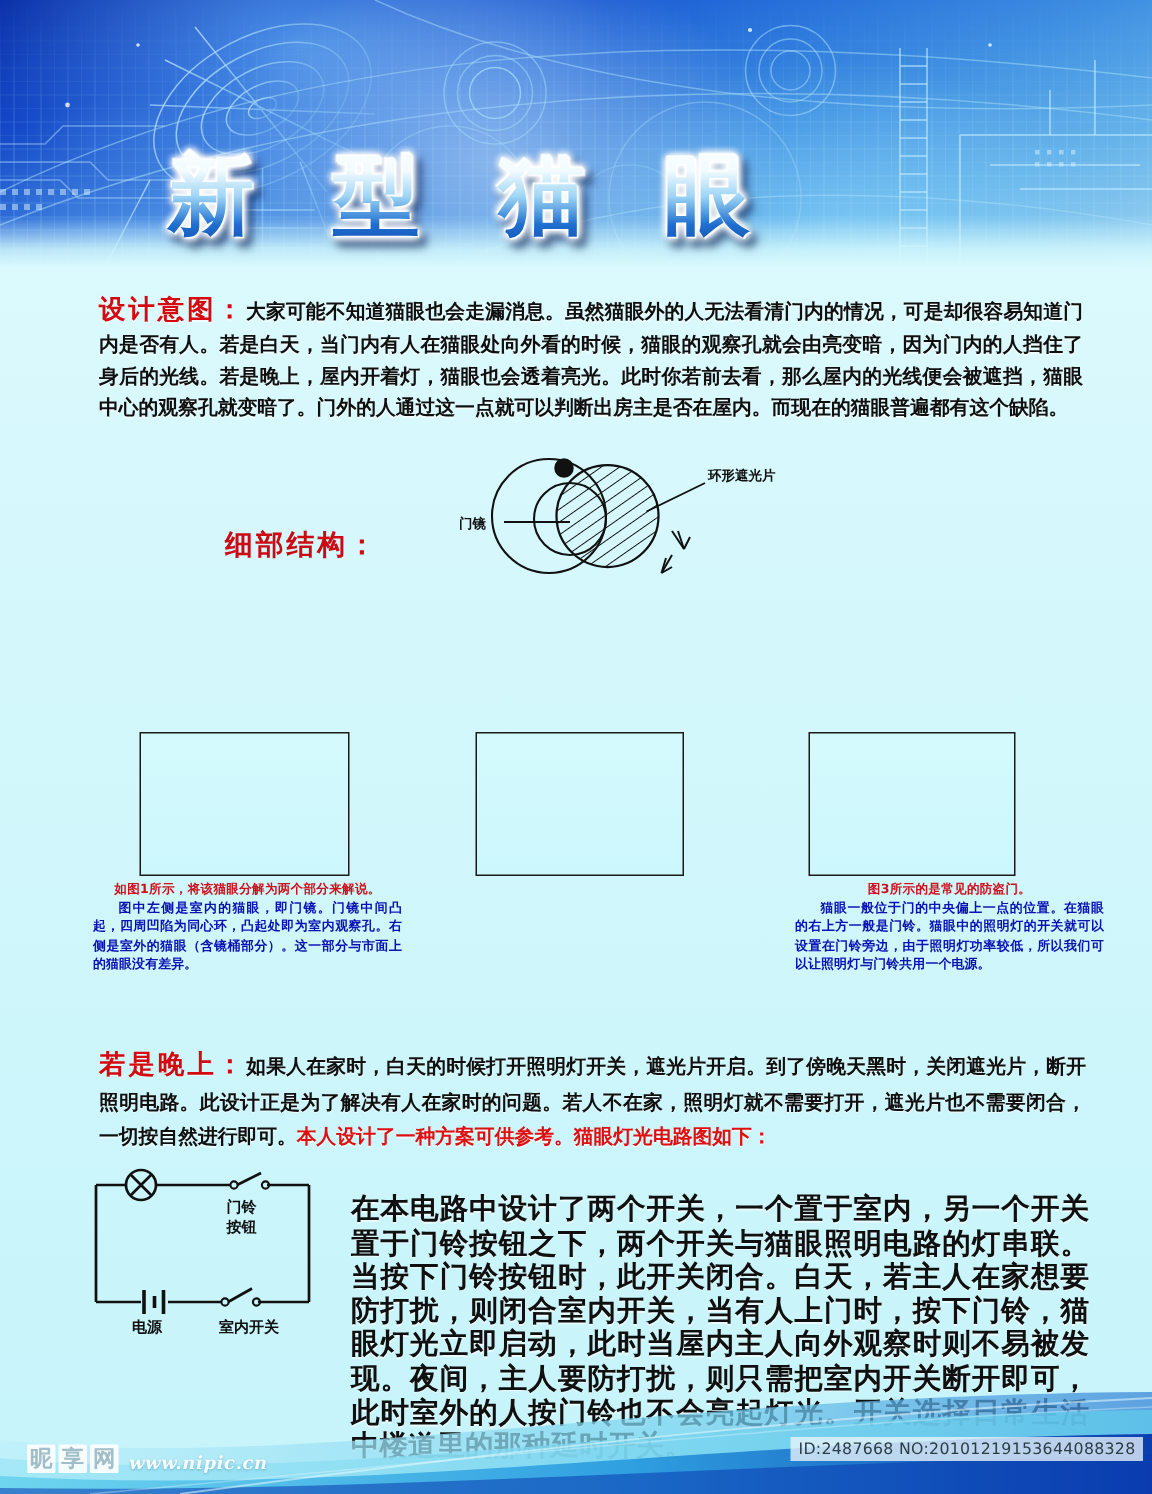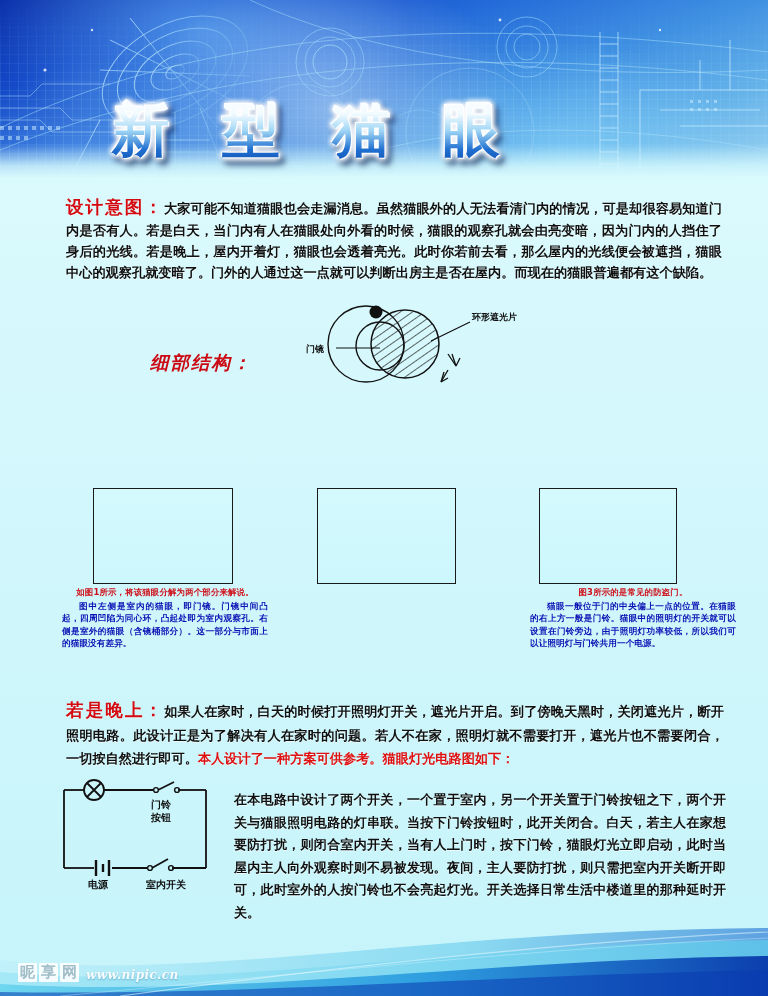--- a/index.html
+++ b/index.html
@@ -72,21 +72,21 @@
   .hd{color:#d40a10;font-weight:bold;letter-spacing:2px;}
   .hd-18{font-size:17.5px;}
   .para .blk{color:#101010;}
   .para .red{color:#e01010;}
 
   
   #sec-intent{left:50px;top:184px;width:672px;}
   #sec-intent .para{color:#101010;}
 
   
-  #sec-detail-head{left:150px;top:350px;font-style:italic;}
+  #sec-detail-head{left:150px;top:350px;}
   #sec-detail-head .hd{font-size:18.5px;color:#cc0a14;}
 
   
   #sec-detail-p{left:48px;top:396px;width:676px;}
   #sec-detail-p .para{font-size:13.4px;line-height:23px;letter-spacing:.8px;color:#101010;}
 
   
   #fig-structure{position:absolute;left:288px;top:296px;width:260px;height:96px;}
 
   
@@ -114,21 +114,21 @@
 
   
   #sec-usage{left:50px;top:686px;width:674px;}
   #sec-usage .para{color:#101010;font-size:13.2px;line-height:23.6px;}
 
   
   #fig-circuit{position:absolute;left:58px;top:778px;width:176px;height:115px;}
 
   
   #sec-usage2{left:218px;top:776px;width:508px;}
-  #sec-usage2 .para{color:#101010;font-size:13px;line-height:22.6px;}
+  #sec-usage2 .para{color:#101010;font-size:19px;line-height:22.6px;}
 
   
   #sec-promo{left:50px;top:902px;width:676px;}
   #sec-promo .para{color:#101010;font-size:13.2px;line-height:24px;}
 
   
   .footer{
     position:absolute;left:0;bottom:0;width:768px;height:74px;overflow:hidden;
   }
   .footer svg{position:absolute;left:0;top:0;}
@@ -405,15 +405,16 @@
 
     <div class="wm">
       <span class="wm-logo">
         <span>昵</span>
         <span>享</span>
         <span>网</span>
       </span>
       <span class="wm-url">www.nipic.cn</span>
     </div>
 
+    <div class="idbox">ID:2487668 NO:20101219153644088328</div>
   </div>
 
 </div>
 
 </body></html>

